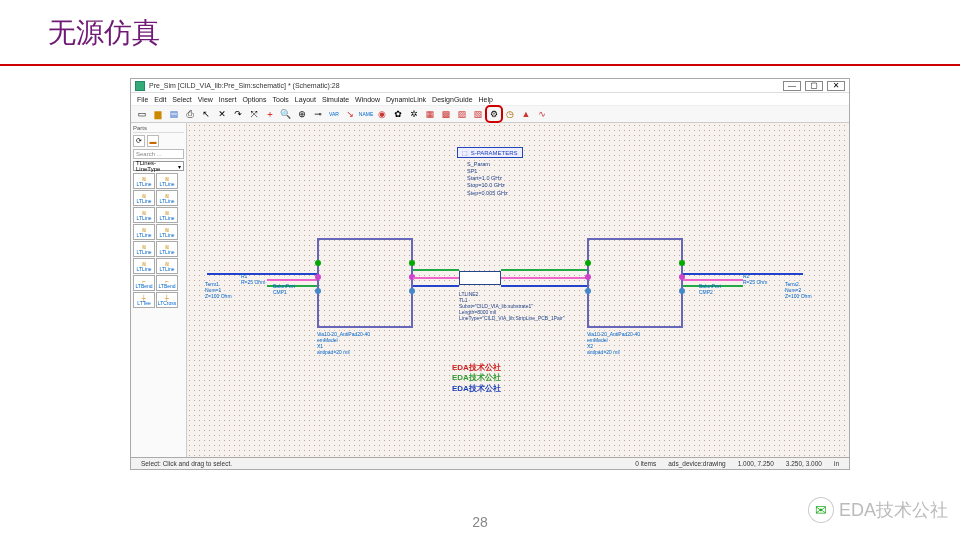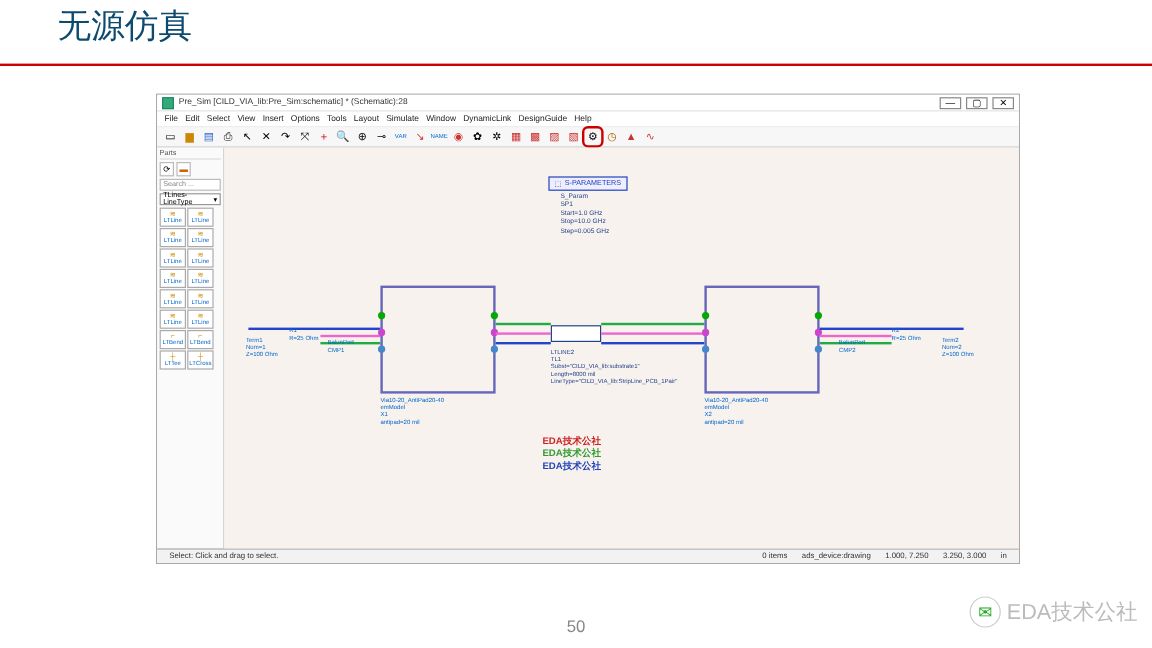--- a/index.html
+++ b/index.html
@@ -4,23 +4,23 @@
 <style>
   * { box-sizing: border-box; margin: 0; padding: 0; }
   body {
     width: 960px; height: 540px;
     font-family: "Microsoft YaHei", Arial, sans-serif;
     background: #fff;
     position: relative;
     overflow: hidden;
   }
   .slide-header {
-    padding: 3px 0 8px 48px;
+    padding: 14px 0 8px 48px;
     font-size: 28px;
-    color: #0c4a6e;
+    color: #701a75;
   }
   .red-rule {
     height: 2px; background: #c00; margin: 4px 0 8px 0;
   }
   .app-frame {
     position: absolute;
     left: 130px; top: 78px;
     width: 720px; height: 392px;
     border: 1px solid #aaa;
     background: #fff;
@@ -464,18 +464,18 @@
     <div class="seg grow">Select: Click and drag to select.</div>
     <div class="seg">0 items</div>
     <div class="seg">ads_device:drawing</div>
     <div class="seg">1.000, 7.250</div>
     <div class="seg">3.250, 3.000</div>
     <div class="seg">in</div>
   </div>
 
 </div>
 
-<div class="page-num">50</div>
+<div class="page-num">28</div>
 
 <div class="corner-badge">
   <div class="wechat-icon">✉</div>
   <span style="color:#bbb">EDA技术公社</span>
 </div>
 
 </body></html>

